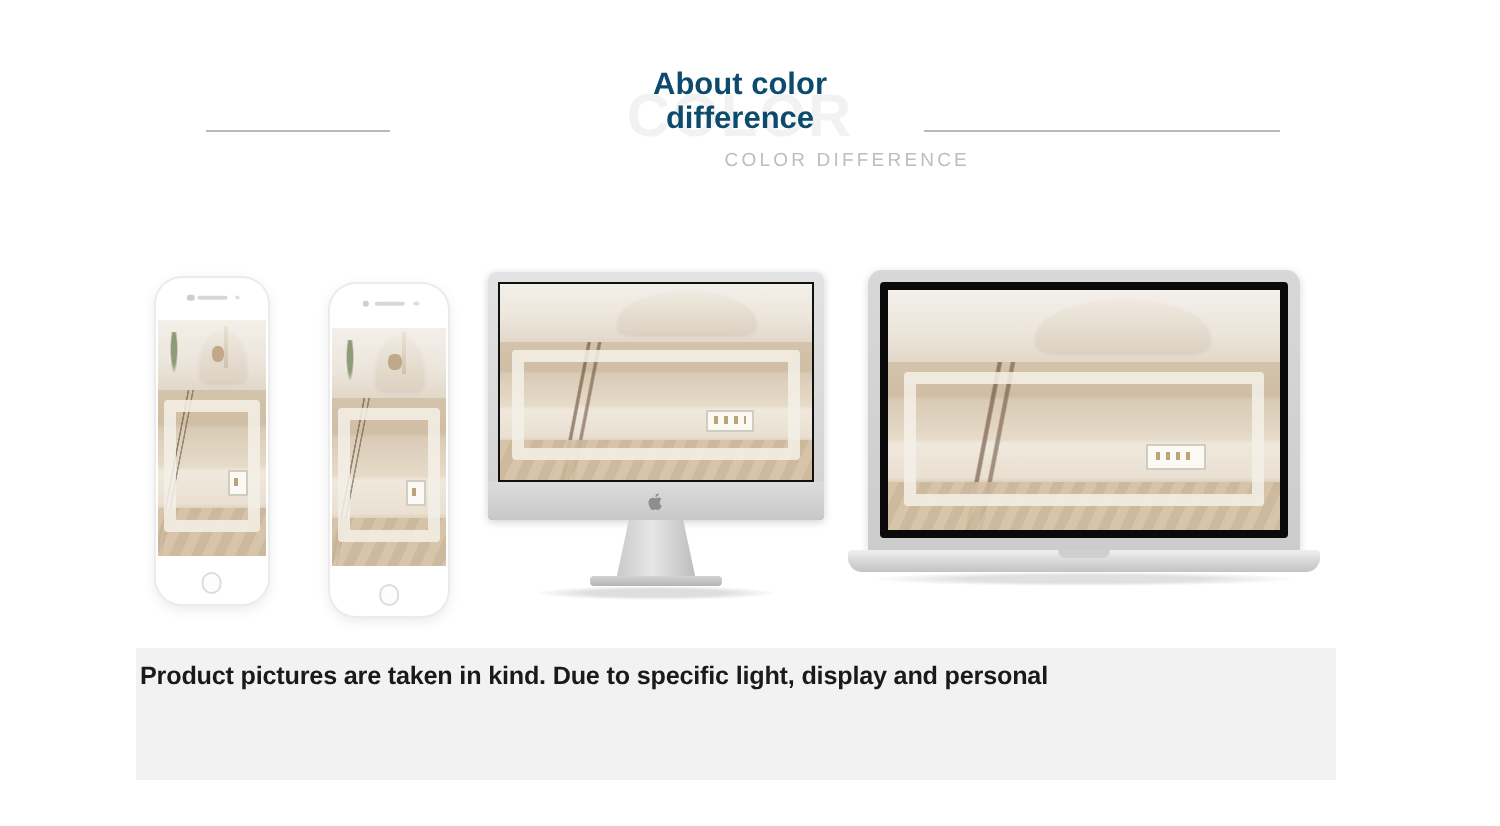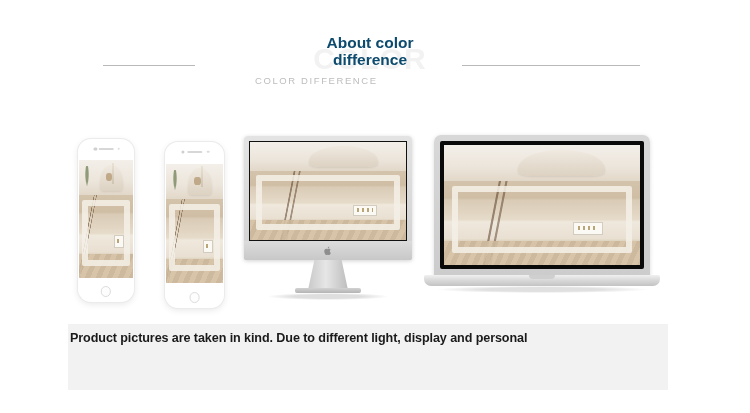--- a/index.html
+++ b/index.html
@@ -36,21 +36,21 @@
     position:relative;z-index:1;
     font-size:15.5px;font-weight:bold;color:#0c4a6e;
     line-height:17px;
     text-align:center;
     width:112px;margin:0 auto;
   }
   .subtitle{
     position:relative;z-index:1;
     margin-top:7px;
     font-size:9.5px;color:#bdbdbd;letter-spacing:1.6px;
-    text-align:left;
+    text-align:right;
     white-space:nowrap;
   }
 
   
   .devices{position:absolute;left:0;top:125px;width:750px;height:185px;}
 
   
   .photo{
     position:absolute;inset:0;
     background:
@@ -339,16 +339,16 @@
       </div>
       <div class="mb-base"></div>
       <div class="mb-notch"></div>
       <div class="mb-shadow"></div>
     </div>
 
   </div>
 
   <div class="note-panel"></div>
   <div class="note-text">
-    <span>Product pictures are taken in kind. Due to different light, display and personal</span>
+    <span>Product pictures are taken in kind. Due to specific light, display and personal</span>
   </div>
 
 </div>
 
 </body></html>

